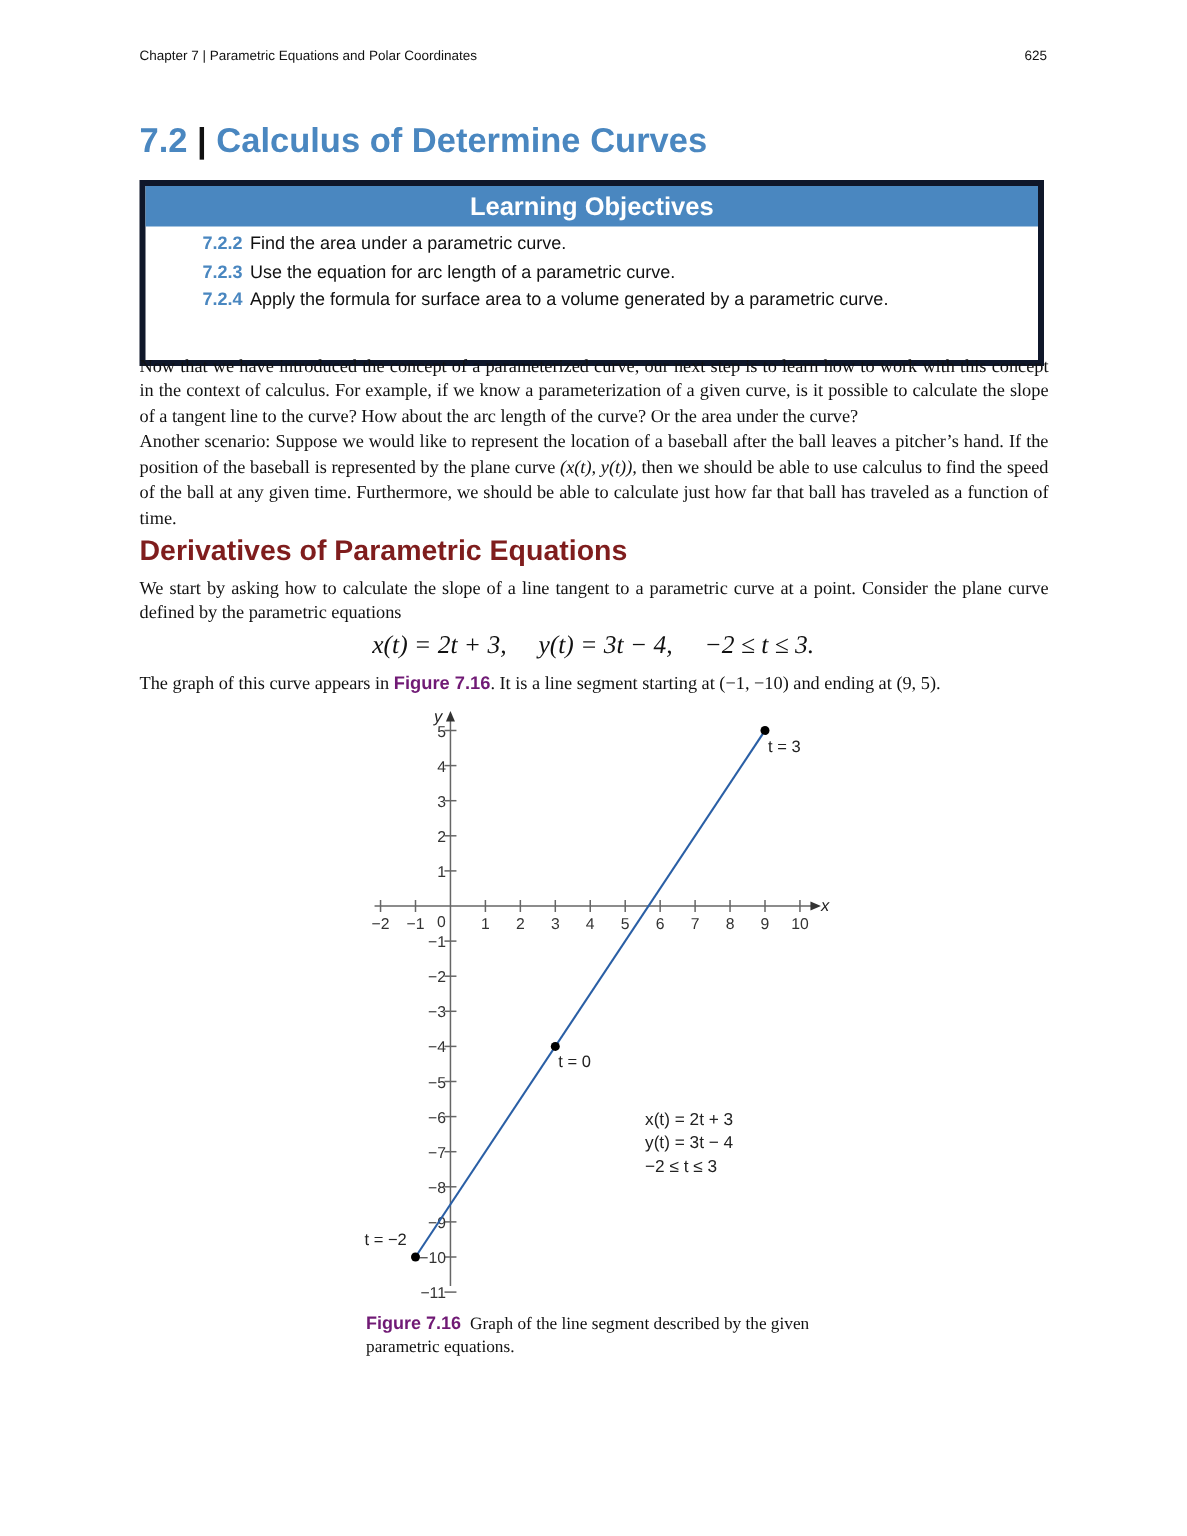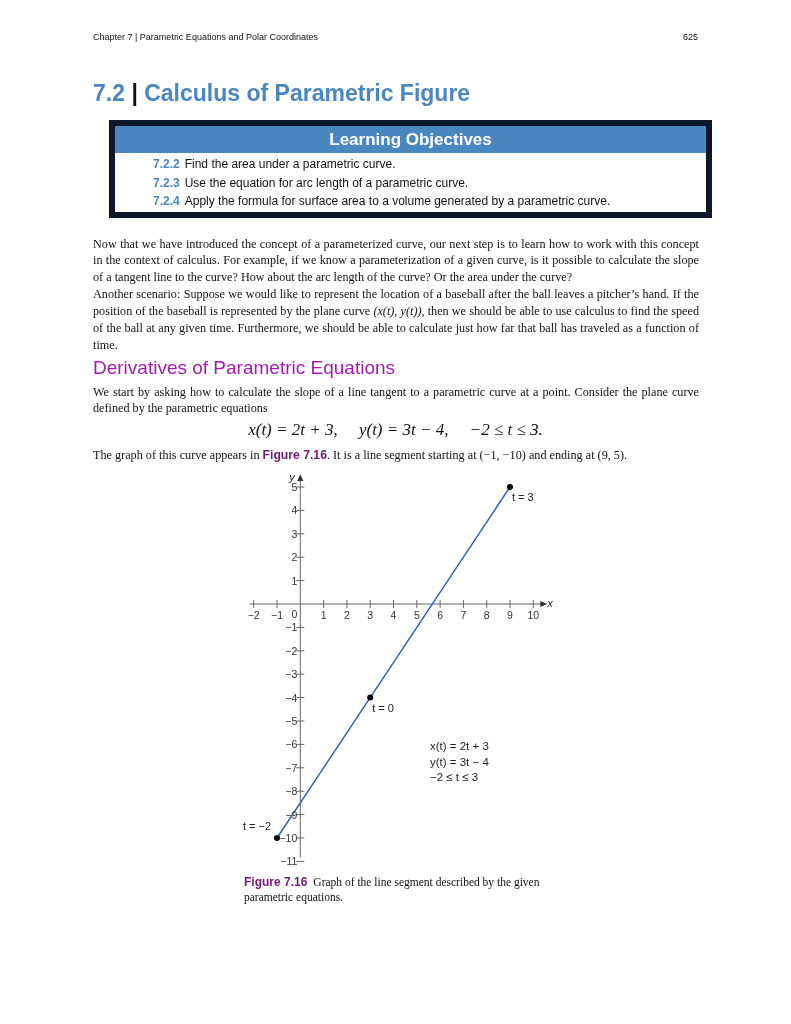--- a/index.html
+++ b/index.html
@@ -2,46 +2,46 @@
 <html><head>
 <meta charset="utf-8">
 <style>
   html, body { margin: 0; padding: 0; background: #ffffff; }
   body { width: 791px; height: 1024px; position: relative; overflow: hidden; color: #111; }
   .sans { font-family: "Liberation Sans", sans-serif; }
   .serif { font-family: "Liberation Serif", serif; }
   .running-head { position: absolute; top: 32px; left: 93px; right: 93px; height: 12px; font-size: 9px; display: flex; justify-content: space-between; text-align: right; }
   .section-title { position: absolute; top: 80px; left: 93px; font-size: 23px; font-weight: bold; color: #4a87c0; white-space: nowrap; }
   .section-title .bar { color: #111; }
-  .lo-box { position: absolute; top: 120px; left: 93px; width: 603px; height: 98px; border: 6px solid #0f172a; box-sizing: border-box; margin-left: 16px; }
+  .lo-box { position: absolute; top: 120px; left: 93px; width: 603px; height: 124px; border: 4px solid #0f172a; box-sizing: border-box; }
   .lo-head { height: 27px; background: #4a87c0; color: #fff; font-weight: bold; font-size: 17px; text-align: center; line-height: 27px; }
   .lo-list { margin: 2px 0 0 38px; padding: 0; list-style: none; }
   .lo-list li { font-size: 12px; height: 18.5px; line-height: 18.5px; white-space: nowrap; }
   .lo-num { color: #4a87c0; font-weight: bold; margin-right: 5px; }
   .para { position: absolute; left: 93px; width: 606px; font-size: 12.2px; line-height: 16.3px; text-align: justify; }
-  .sub-head { position: absolute; top: 357px; left: 93px; font-size: 19px; font-weight: normal; color: #a21caf; white-space: nowrap; }
+  .sub-head { position: absolute; top: 357px; left: 93px; font-size: 19px; font-weight: bold; color: #7f1d1d; white-space: nowrap; }
   .eq { position: absolute; top: 420px; left: 0; width: 791px; text-align: center; font-size: 17px; }
   .fig-ref { color: #701a75; font-weight: bold; font-family: "Liberation Sans", sans-serif; }
   .math { font-family: "Liberation Serif", serif; }
   svg#graph { position: absolute; left: 0; top: 0; }
   .caption { position: absolute; top: 875px; left: 244px; width: 320px; font-size: 11.5px; line-height: 15px; }
   .caption .fig-ref { font-size: 12px; margin-right: 6px; }
 </style>
 </head>
 <body>
 
 <div class="running-head sans">
   <span>Chapter 7 | Parametric Equations and Polar Coordinates</span>
   <span>625</span>
 </div>
 
 <div class="section-title sans">
   <span>7.2</span>
   <span class="bar">|</span>
-  <span>Calculus of Parametric Figure</span>
+  <span>Calculus of Determine Curves</span>
 </div>
 
 <div class="lo-box sans">
   <div class="lo-head">Learning Objectives</div>
   <ul class="lo-list">
     <li><span class="lo-num">7.2.2</span><span>Find the area under a parametric curve.</span></li>
     <li><span class="lo-num">7.2.3</span><span>Use the equation for arc length of a parametric curve.</span></li>
     <li><span class="lo-num">7.2.4</span><span>Apply the formula for surface area to a volume generated by a parametric curve.</span></li>
   </ul>
 </div>

